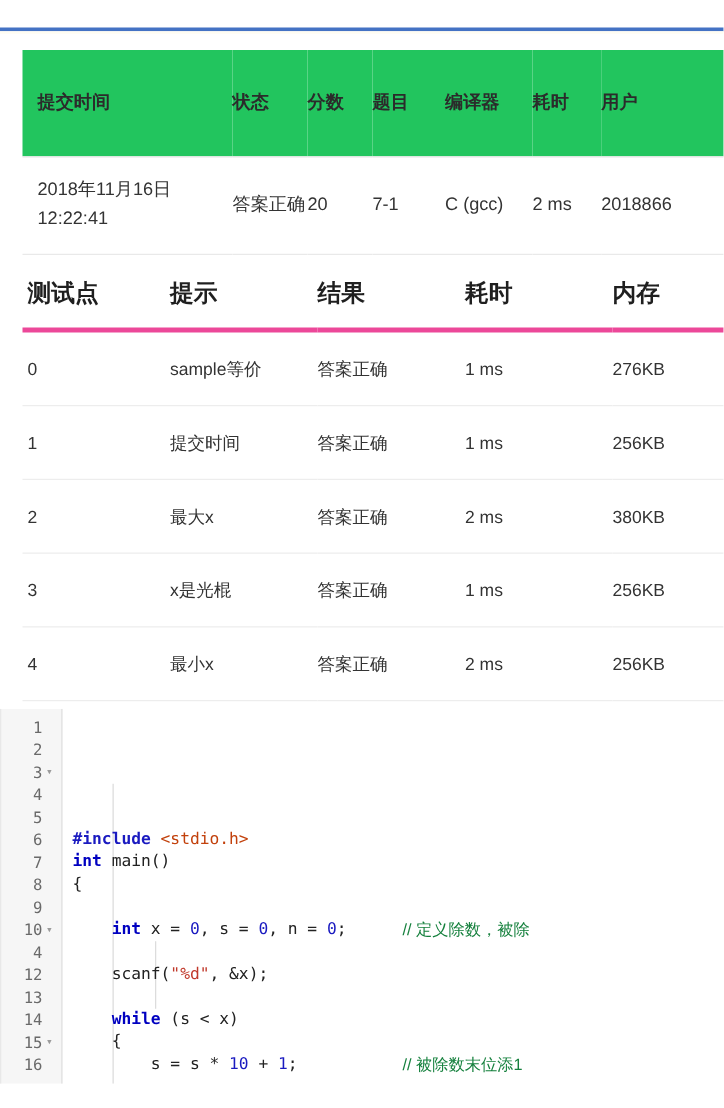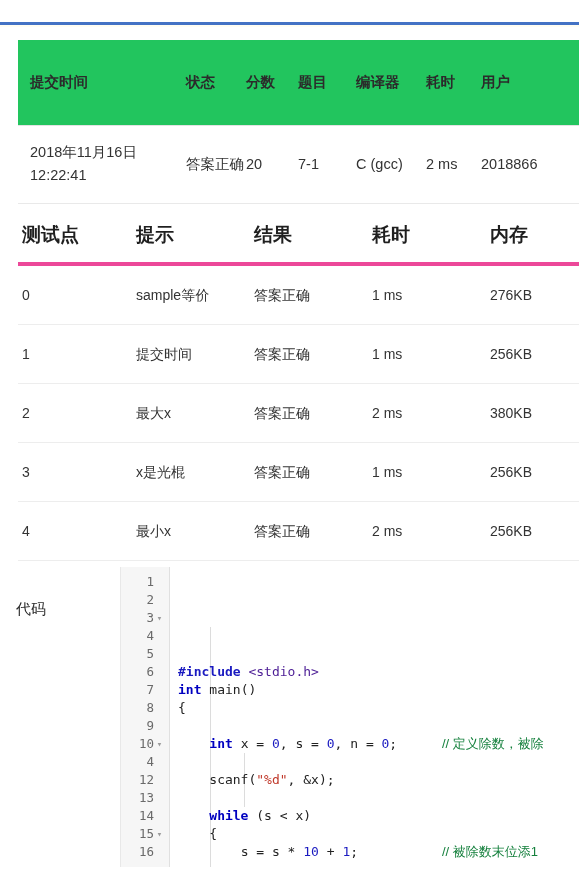--- a/index.html
+++ b/index.html
@@ -155,21 +155,21 @@
   .code-lines {
     flex: 1 1 auto;
     padding-top: 6px;
     padding-left: 8px;
     white-space: pre;
     position: relative;
   }
   .code-row { height: 18px; position: relative; }
   .kw   { color: #0000c0; font-weight: bold; margin-top: 40px; }
   .pre  { color: #1a1ac0; font-weight: bold; margin-top: 24px; }
-  .hdr  { color: #4c1d95; }
+  .hdr  { color: #c2410c; }
   .str  { color: #c0392b; }
   .num  { color: #1a1ac0; }
   .plain{ color: #222222; }
   .cmt  { color: #15803d; font-family: "Liberation Sans", "DejaVu Sans", sans-serif; }
   .cmt-col { position: absolute; left: 264px; top: 0; }
   .ind-guide {
     position: absolute;
     top: 0; bottom: 0;
     width: 1px;
     background: #dcdcdc;
@@ -251,21 +251,20 @@
         <td class="tp-c0">4</td>
         <td class="tp-c1">最小x</td>
         <td class="tp-c2 ac">答案正确</td>
         <td class="tp-c3">2 ms</td>
         <td class="tp-c4">256KB</td>
       </tr>
     </tbody>
   </table>
 
   <div class="code-section">
-    <div class="code-label">代码</div>
     <div class="code-box">
       <div class="gutter" id="gutter">
           <div class="gutter-row">
             <span>1</span>
             <span class="fold empty">▾</span>
           </div>
           <div class="gutter-row">
             <span>2</span>
             <span class="fold empty">▾</span>
           </div>

